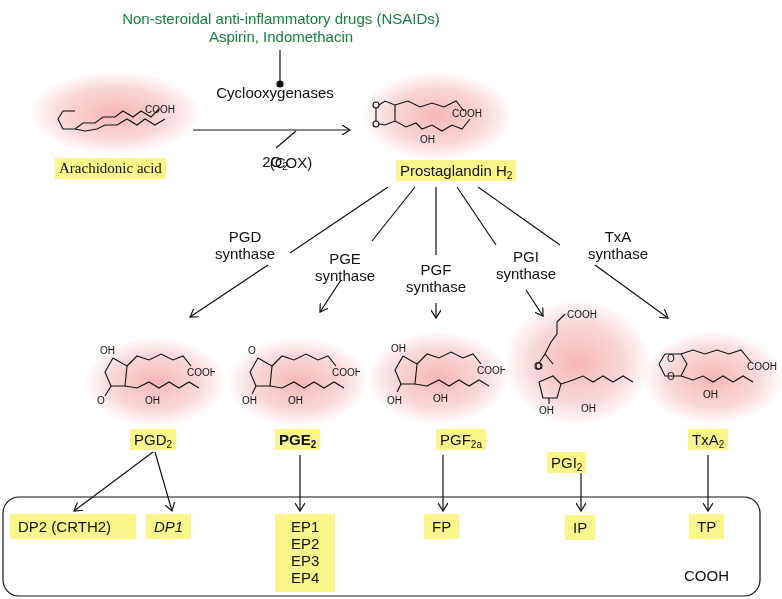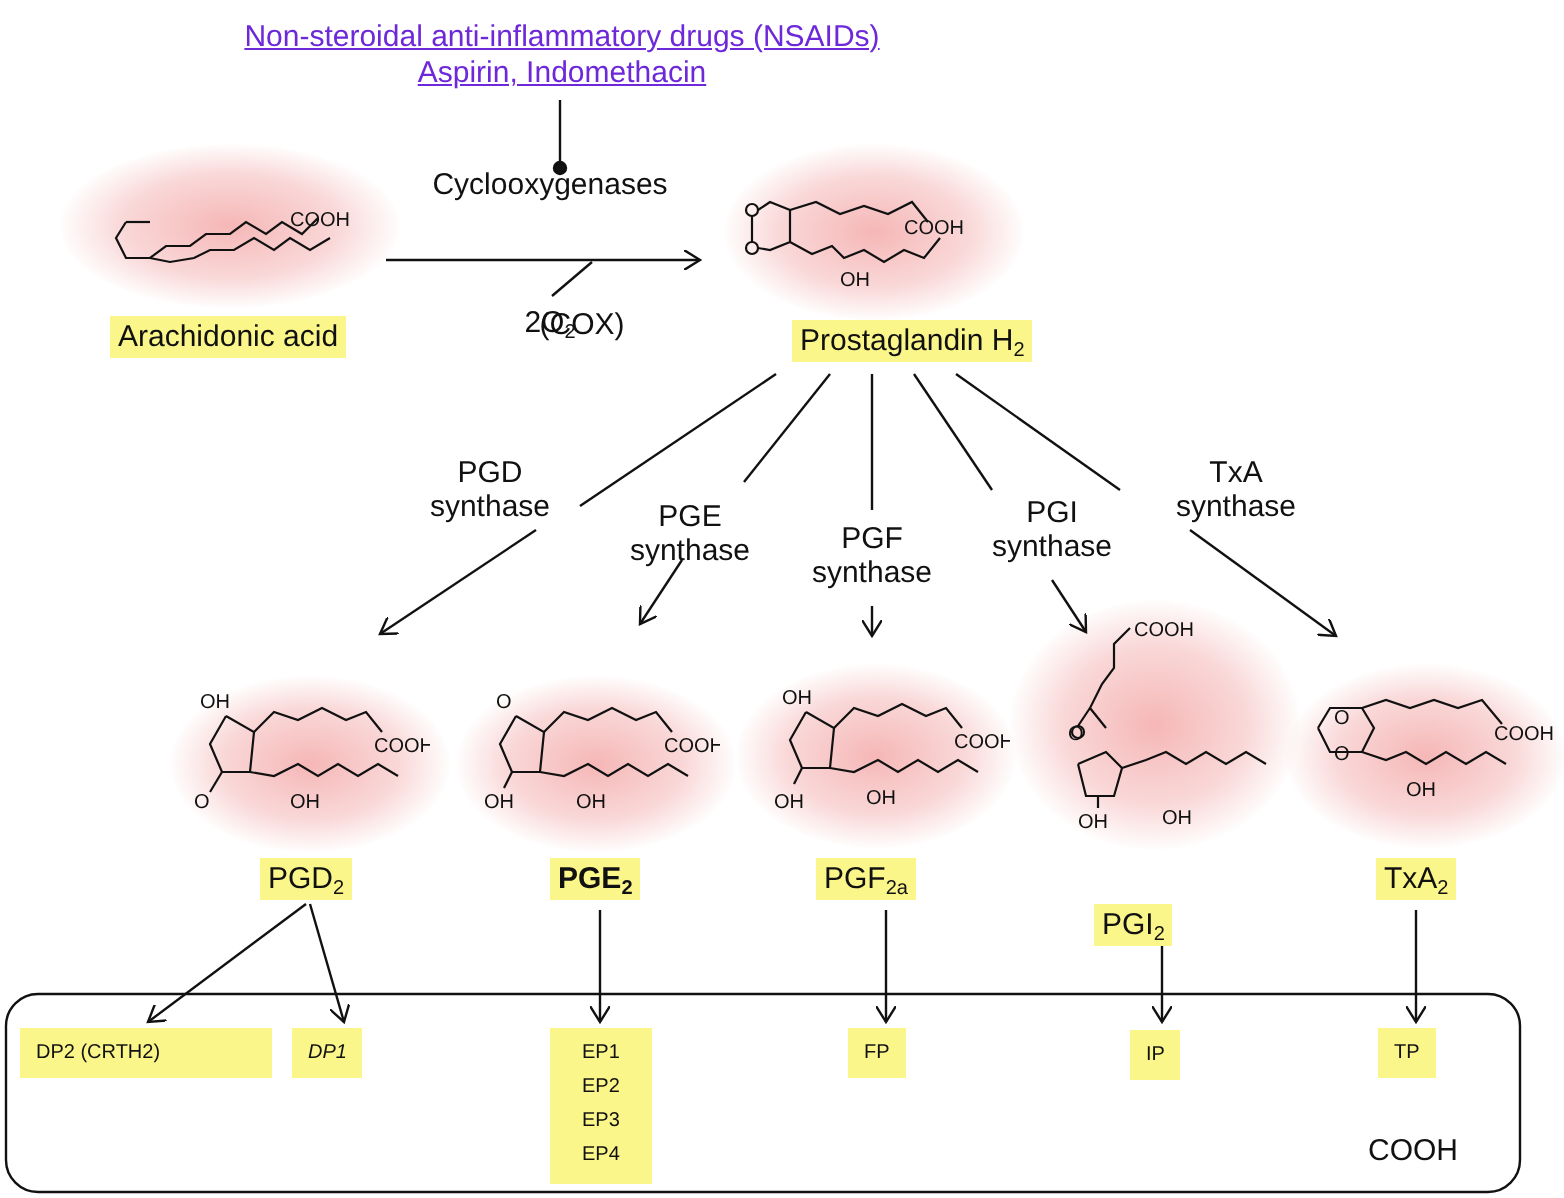--- a/index.html
+++ b/index.html
@@ -1,25 +1,25 @@
 <!DOCTYPE html>
 <html><head>
 <meta charset="utf-8">
 <style>
   html, body { margin:0; padding:0; background:#fff; }
   body { width:782px; height:599px; position:relative; overflow:hidden; font-family:"Liberation Sans", sans-serif; color:#111; }
   #canvas { position:absolute; left:0; top:0; width:782px; height:599px; }
   .t { position:absolute; white-space:nowrap; font-size:15px; line-height:17px; text-align:center; }
-  .red { color:#6d28d9;text-decoration:underline; }
+  .red { color:#15803d; }
   .hl { background:#fbf68a; padding:2px 4px; }
   .glow { position:absolute; border-radius:50%; background:radial-gradient(ellipse at center, rgba(244,170,170,0.85) 0%, rgba(246,190,190,0.6) 45%, rgba(255,255,255,0) 72%); }
   .mol { position:absolute; }
   .mol text { font-family:"Liberation Sans", sans-serif; font-size:10px; fill:#111; }
   sub { font-size:10px; vertical-align:-3px; line-height:0; }
-  .rec { position:absolute; font-size:10px; line-height:17px; background:#fbf68a; padding:4px 8px; }
+  .rec { position:absolute; font-size:15px; line-height:17px; background:#fbf68a; padding:4px 8px; }
 </style>
 </head>
 <body>
 
 <div class="glow" style="left:30px;top:72px;width:170px;height:82px;"></div>
 <div class="glow" style="left:362px;top:72px;width:150px;height:88px;"></div>
 <div class="glow" style="left:85px;top:338px;width:140px;height:88px;"></div>
 <div class="glow" style="left:228px;top:338px;width:140px;height:88px;"></div>
 <div class="glow" style="left:368px;top:332px;width:140px;height:92px;"></div>
 <div class="glow" style="left:505px;top:300px;width:145px;height:125px;"></div>
@@ -150,21 +150,21 @@
 </svg>
 
 <div class="t red" style="left:98px;top:10px;width:366px;">Non-steroidal anti-inflammatory drugs (NSAIDs)</div>
 <div class="t red" style="left:98px;top:28px;width:366px;">Aspirin, Indomethacin</div>
 <div class="t" style="left:200px;top:84px;width:150px;">Cyclooxygenases</div>
 <div class="t" style="left:216px;top:110px;width:150px;margin-top:44px;">(COX)</div>
 <div class="t" style="left:255px;top:153px;width:40px;">
   <span>2O</span><sub>2</sub>
 </div>
 
-<div class="t hl" style="left:55px;top:158px;">Arachidonic acid</div>
+<div class="t hl" style="left:55px;top:158px;font-family:Liberation Serif, serif;">Arachidonic acid</div>
 <div class="t hl" style="left:396px;top:160px;">
   <span>Prostaglandin H</span><sub>2</sub>
 </div>
 
 <div class="t" style="left:205px;top:228px;width:80px;">
   <div>PGD</div>
   <div>synthase</div>
 </div>
 <div class="t" style="left:305px;top:250px;width:80px;">
   <div>PGE</div>
@@ -182,21 +182,21 @@
   <div>TxA</div>
   <div>synthase</div>
 </div>
 
 <div class="t hl" style="left:130px;top:429px;">
   <span>PGD</span><sub>2</sub>
 </div>
 <div class="t hl" style="left:275px;top:429px;font-weight:bold;">
   <span>PGE</span><sub>2</sub>
 </div>
-<div class="t hl" style="left:408px;top:429px;">
+<div class="t hl" style="left:436px;top:429px;">
   <span>PGF</span><sub>2a</sub>
 </div>
 <div class="t hl" style="left:547px;top:452px;">
   <span>PGI</span><sub>2</sub>
 </div>
 <div class="t hl" style="left:688px;top:429px;">
   <span>TxA</span><sub>2</sub>
 </div>
 
 <div class="rec" style="left:10px;top:514px;width:110px;">DP2 (CRTH2)</div>

